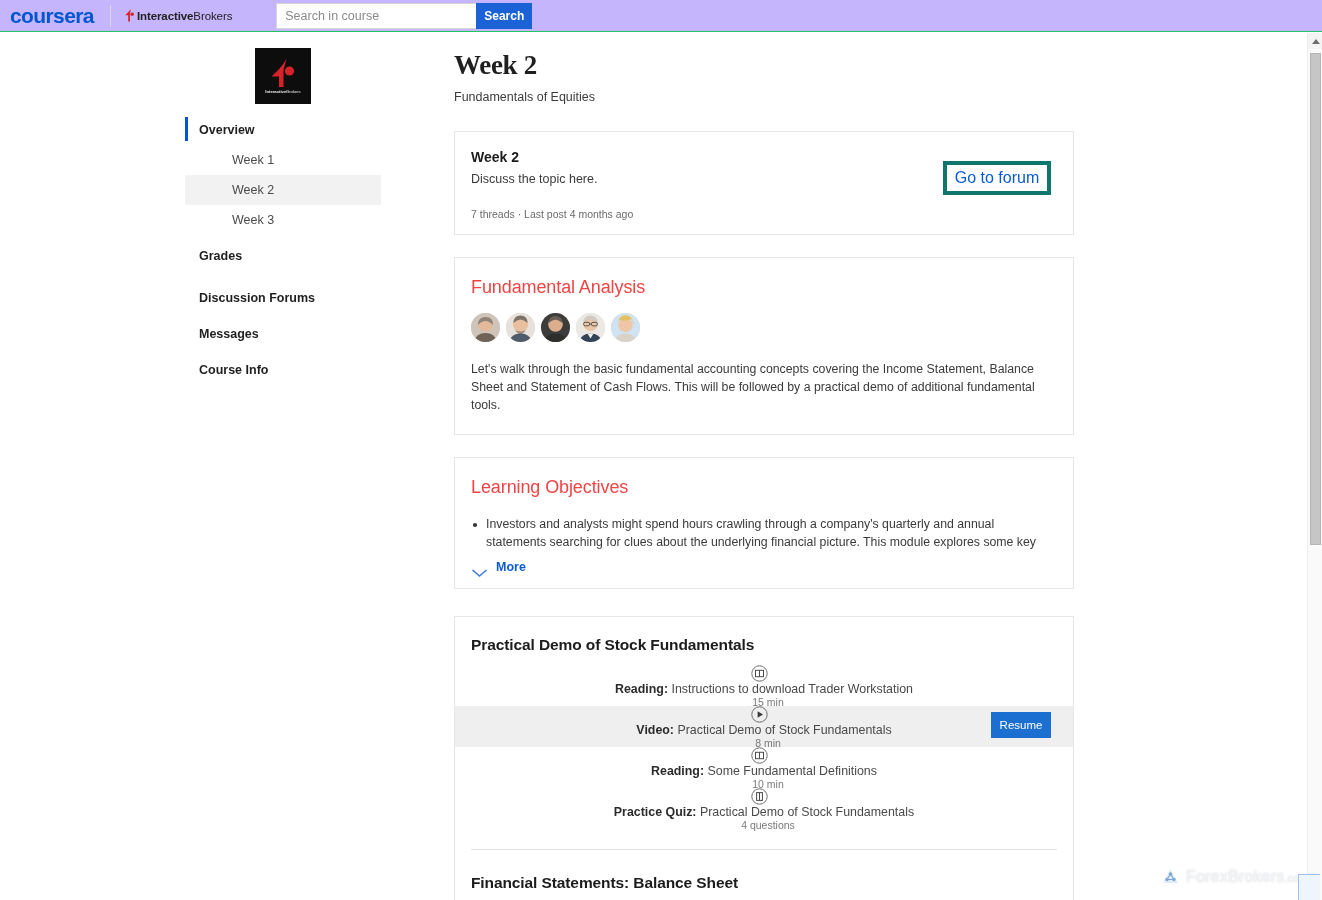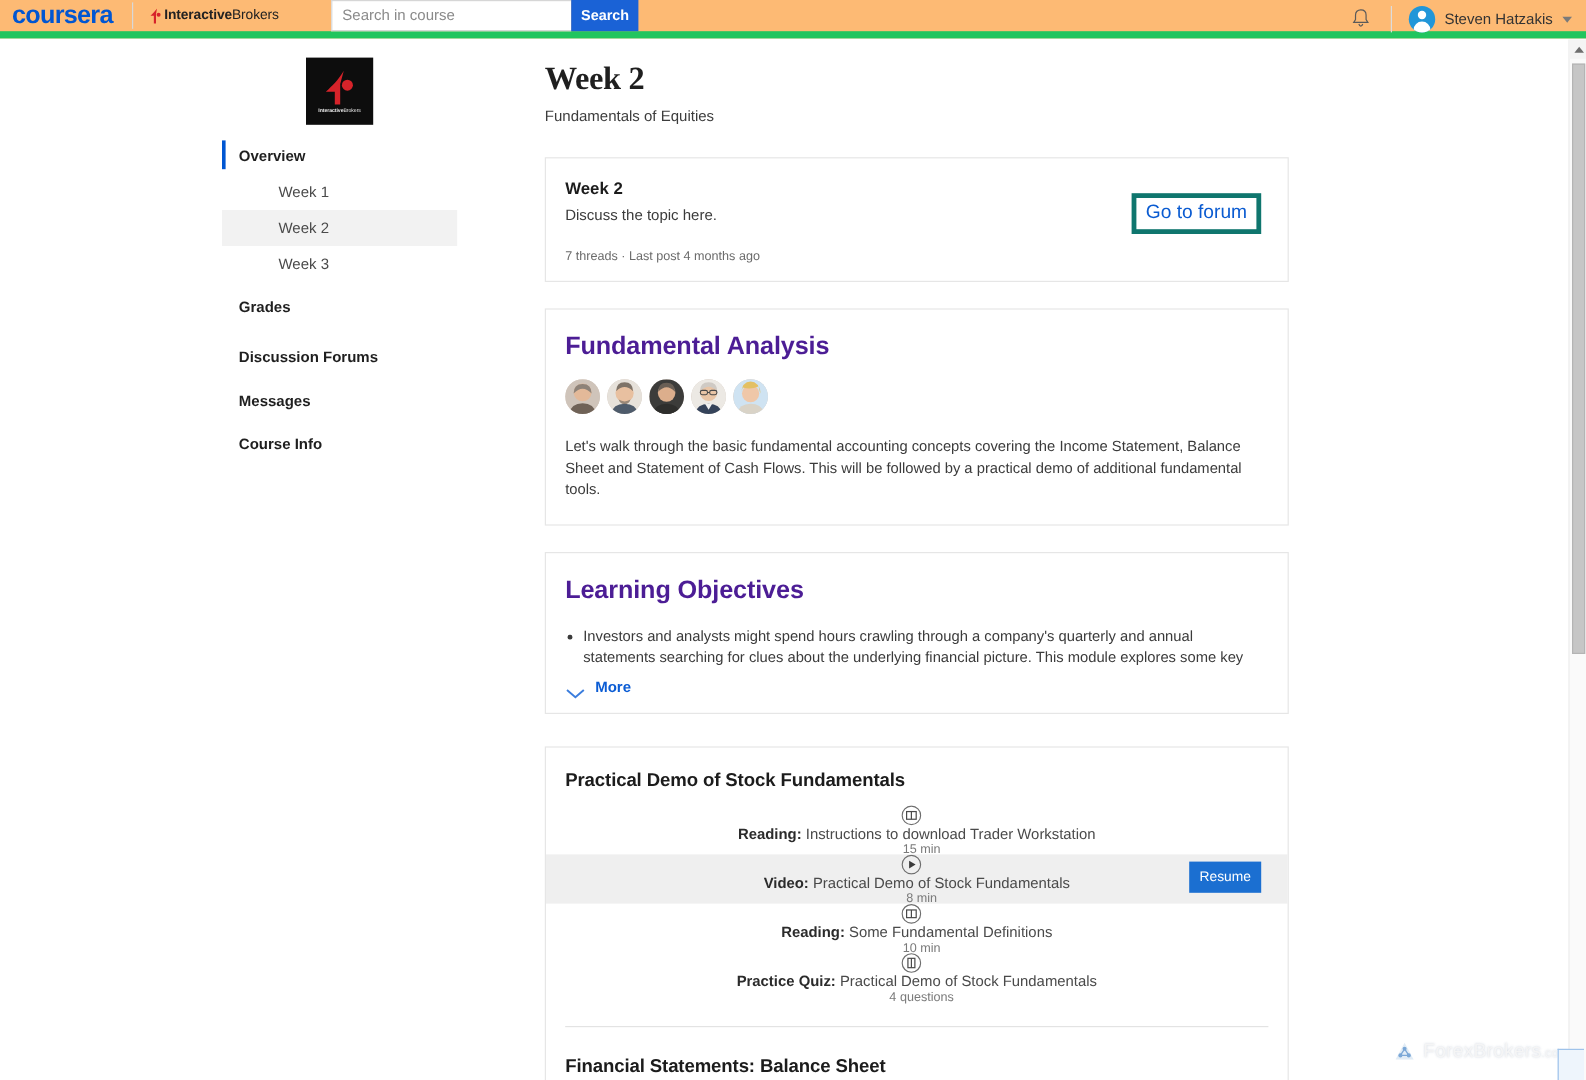--- a/index.html
+++ b/index.html
@@ -9,22 +9,22 @@
     overflow: hidden;
     background: #ffffff;
     font-family: "Liberation Sans", sans-serif;
     -webkit-font-smoothing: antialiased;
   }
 
   
   .topbar {
     position: absolute; top: 0; left: 0;
     width: 1322px; height: 32px;
-    background: #fdba74;
-    border-bottom: 6px solid #22c55e;
+    background: #c4b5fd;
+    border-bottom: 1px solid #22c55e;
     display: flex; align-items: center;
   }
   .coursera-logo {
     margin-left: 10px;
     font-size: 21px; font-weight: 700;
     color: #0056d2; letter-spacing: -0.6px;
     font-family: "Liberation Sans", sans-serif;
   }
   .topbar-div {
     width: 1px; height: 22px; background: #d8d8d8;
@@ -146,21 +146,21 @@
   .forum-btn {
     position: absolute; right: 22px; top: 29px;
     width: 108px; height: 34px;
     border: 4px solid #0f766e; background: #fff;
     color: #0a5bd1; font-size: 16px; font-weight: 400;
     cursor: pointer; font-family: "Liberation Sans", sans-serif;
   }
 
   .card.block { margin-top: 22px; padding: 19px 17px 20px 16px; }
   .block-h {
-    font-size: 21px; font-weight: 700; color: #4c1d95;
+    font-size: 18px; font-weight: 400; color: #ef4444;
     letter-spacing: -0.1px;
   }
   .avatars { display: flex; gap: 6px; margin-top: 15px; }
   .av {
     width: 29px; height: 29px; border-radius: 50%;
     overflow: hidden; position: relative; background:#d7cbc2;
   }
   .av svg { display:block; }
   .block-p {
     font-size: 12.3px; color: #3b3b3b; line-height: 1.45;
@@ -276,34 +276,20 @@
       </svg>
     </span>
     <span class="ib-name"><b>Interactive</b><span>Brokers</span></span>
   </div>
 
   <div class="search-wrap">
     <input class="search-input" type="text" placeholder="Search in course" style="">
     <button class="search-btn">Search</button>
   </div>
 
-  <div class="topbar-right">
-    <span>
-      <svg class="bell" viewBox="0 0 22 22">
-        <path d="M11 3.2 C8.3 3.2 6.6 5.0 6.6 7.5 L6.6 11.3 L5.1 13.6 L16.9 13.6 L15.4 11.3 L15.4 7.5 C15.4 5.0 13.7 3.2 11 3.2 Z" fill="none" stroke="#5a5a5a" stroke-width="1"></path>
-        <path d="M9.4 15 C9.7 16.1 10.3 16.7 11 16.7 C11.7 16.7 12.3 16.1 12.6 15" fill="none" stroke="#5a5a5a" stroke-width="1"></path>
-      </svg>
-    </span>
-    <div class="topbar-div2"></div>
-    <div class="user-chip">
-      <div class="avatar-user"></div>
-      <span class="user-name">Steven Hatzakis</span>
-      <span class="caret-dn"></span>
-    </div>
-  </div>
 </div>
 
 <div class="sidebar">
   <div class="course-logo">
     <svg class="course-logo-fig" viewBox="0 0 26 30">
       <path d="M16.5 1 C12.5 8 6.5 14 1.5 18.5 L9 18.5 L9 29 L13.5 29 L13.5 12 Z" fill="#d6232a"></path>
       <circle cx="19.5" cy="13" r="4.6" fill="#d6232a"></circle>
     </svg>
     <div class="course-logo-txt"><b>Interactive</b><span>Brokers</span></div>
   </div>

